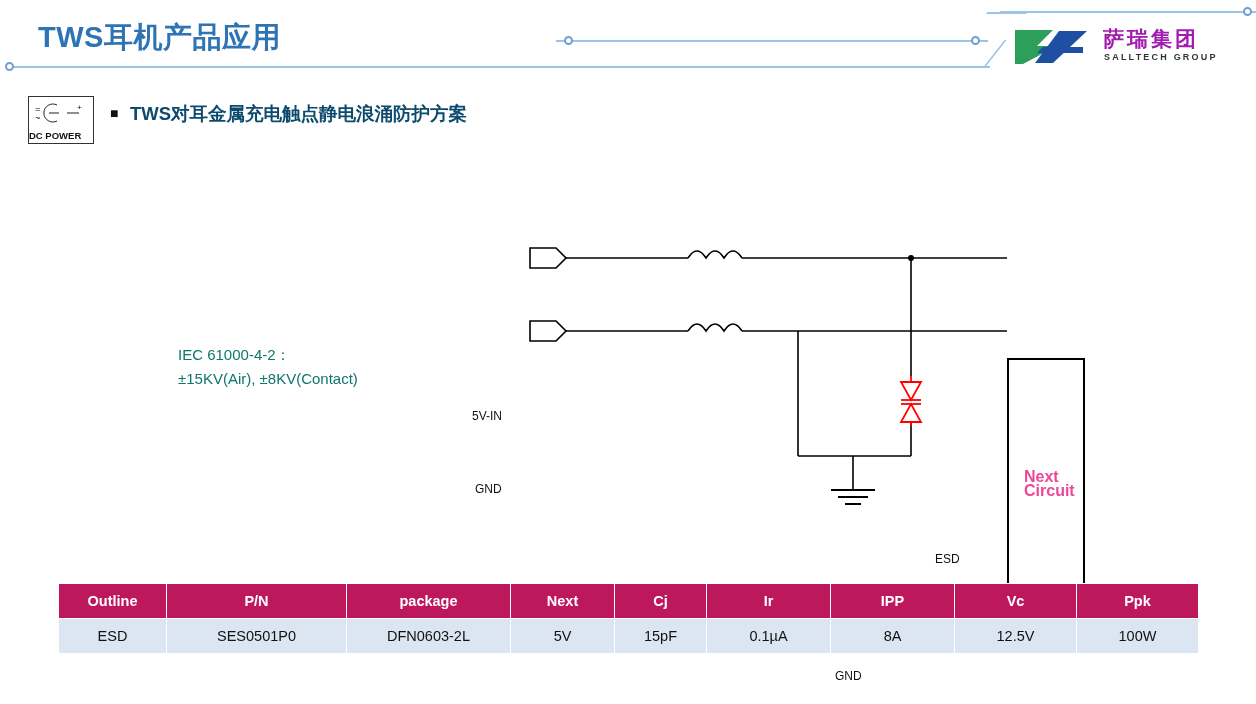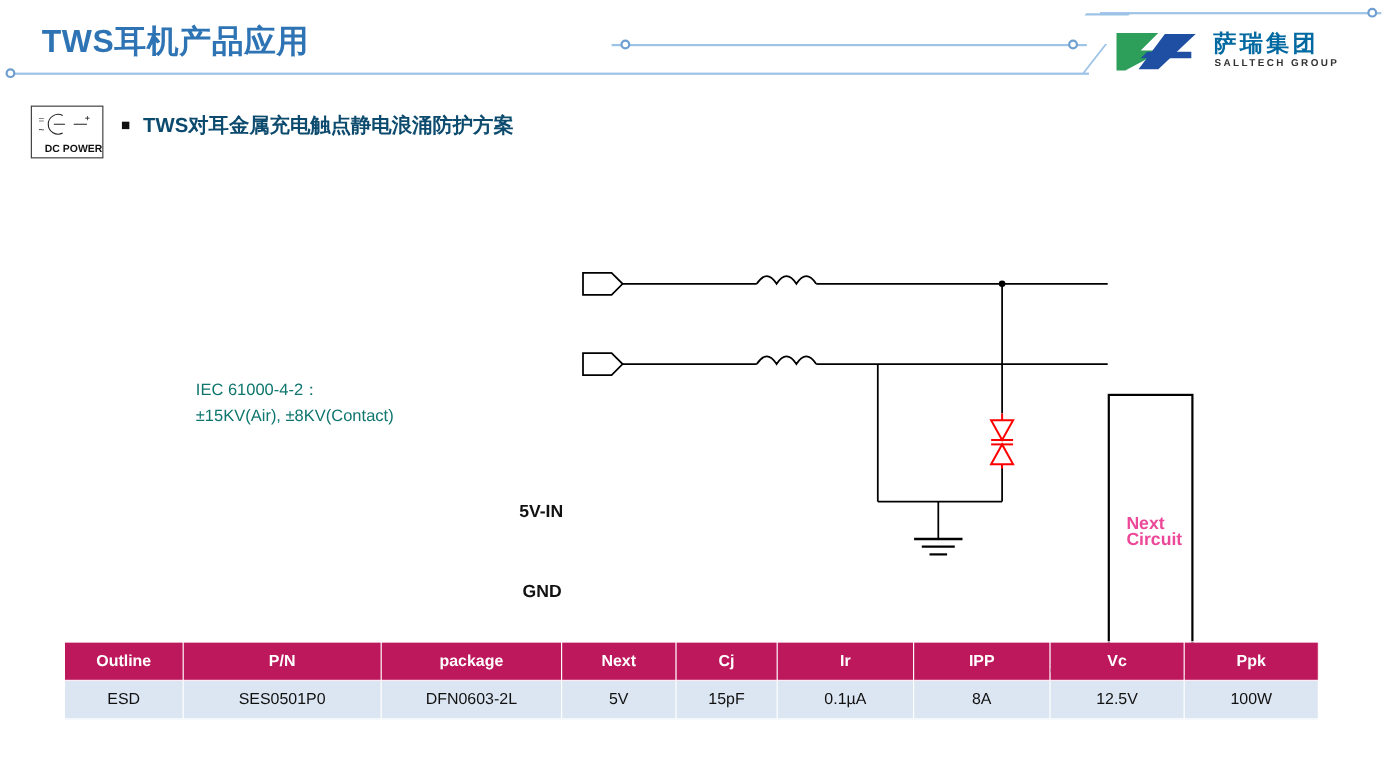--- a/index.html
+++ b/index.html
@@ -87,21 +87,21 @@
   .logo-mark {
     position: absolute;
     left: 0; top: 2px;
     width: 78px; height: 40px;
   }
   .logo-text {
     position: absolute;
     left: 90px; top: 0px;
     font-size: 21px;
     font-weight: bold;
-    color: #0369a1;
+    color: #a21caf;
     letter-spacing: 3px;
     white-space: nowrap;
   }
   .logo-sub {
     position: absolute;
     left: 91px; top: 27px;
     font-size: 9px;
     font-weight: bold;
     color: #333;
     letter-spacing: 2.2px;
@@ -114,21 +114,21 @@
     left: 28px; top: 96px;
     width: 66px; height: 48px;
     border: 1px solid #333;
     box-sizing: border-box;
     background: #fff;
   }
   .dcpower-label {
     position: absolute;
     left: 0; bottom: 2px;
     width: 100%;
-    text-align: right;
+    text-align: left;
     font-size: 9.5px;
     font-weight: bold;
     color: #111;
   }
   .dcpower-svg {
     position: absolute;
     left: 4px; top: 2px;
   }
   .section-bullet {
     position: absolute;
@@ -155,25 +155,24 @@
   .iec-note {
     position: absolute;
     left: 178px; top: 183px;
     font-size: 15px;
     color: #0f766e;
     line-height: 24px;
     white-space: nowrap;
   }
   .lbl {
     position: absolute;
-    font-size: 16px;
-    font-weight: bold;
+    font-size: 12px;
+    font-weight: normal;
     color: #111;
     white-space: nowrap;
-    margin-top: 48px;
   }
   .lbl-5v  { left: 472px; top: 249px; }
   .lbl-gnd { left: 475px; top: 322px; }
   .lbl-esd { left: 935px; top: 392px; }
   .lbl-gnd2 { left: 835px; top: 509px; }
   .next-circuit-box {
     position: absolute;
     left: 1007px; top: 198px;
     width: 78px; height: 258px;
     border: 2px solid #000;

